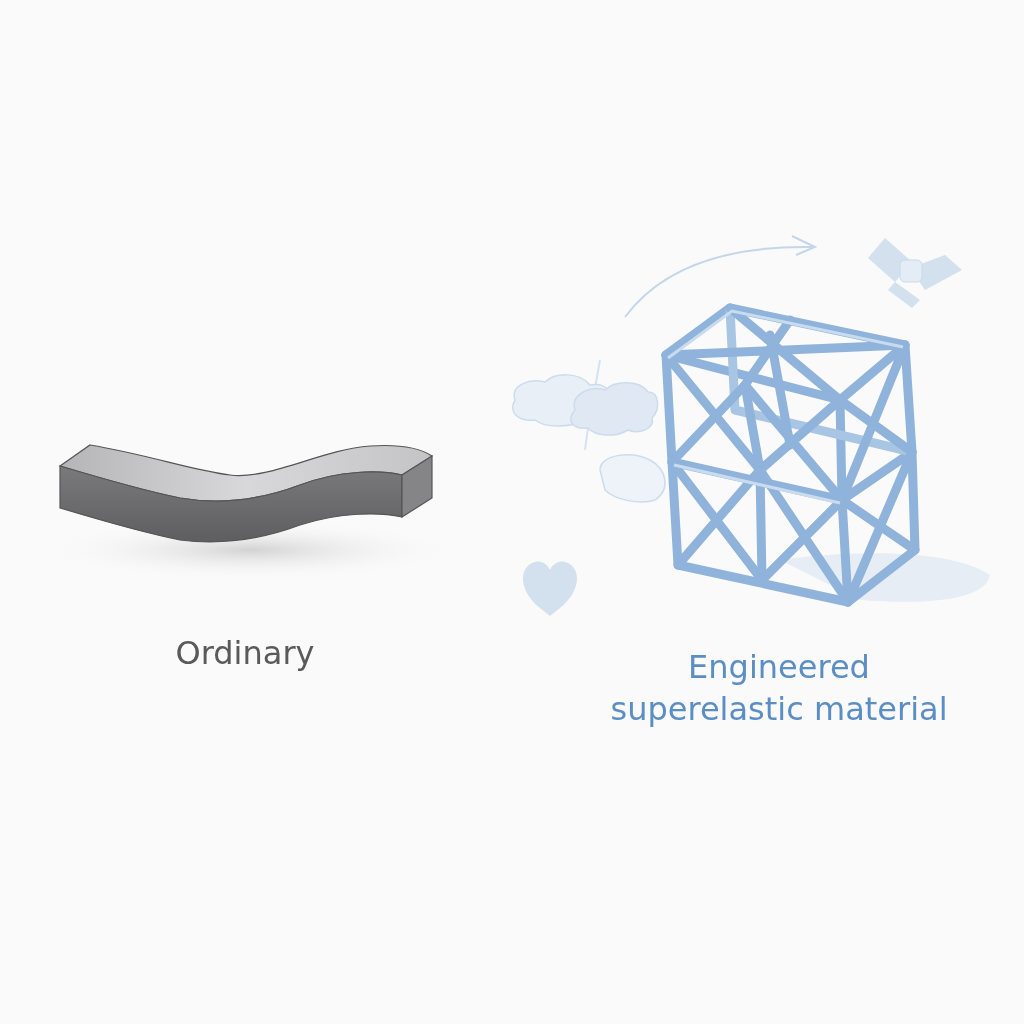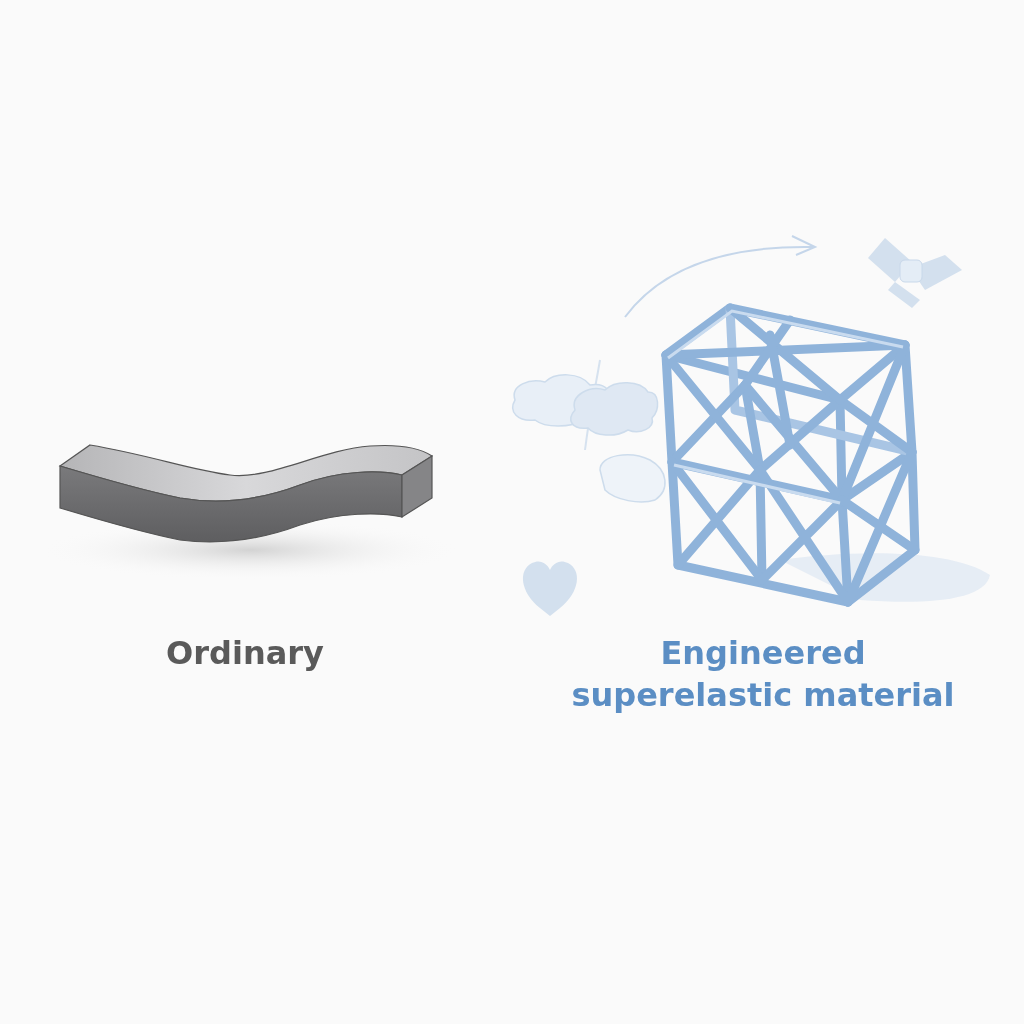--- a/index.html
+++ b/index.html
@@ -10,21 +10,21 @@
   .panel { position:absolute; }
   #left-panel { left:0; top:0; width:500px; height:1024px; }
   #right-panel { left:500px; top:0; width:524px; height:1024px; }
   svg { position:absolute; left:0; top:0; }
   .caption {
     position:absolute; text-align:center; font-size:32px; line-height:42px;
     font-family:"DejaVu Sans", sans-serif; font-weight:400;
   }
   #left-caption { left:80px; width:330px; top:632px; color:#5a5a5a; }
   #right-caption { left:550px; width:430px; top:632px; color:#5b8ec4; }
-  .caption span { display:block;font-weight:bold; }
+  .caption span { display:block; }
 </style>
 </head>
 <body>
 
 <div class="panel" id="left-panel">
   <svg width="500" height="1024" viewBox="0 0 500 1024">
     <defs>
       <linearGradient id="topg" x1="0" y1="0" x2="1" y2="0">
         <stop offset="0" stop-color="#b5b5b7"></stop>
         <stop offset="0.5" stop-color="#d8d8da"></stop>
@@ -96,17 +96,17 @@
       <path d="M760 470 L762 580"></path>
       <path d="M678 565 L760 470 M672 462 L762 580"></path>
       <path d="M762 580 L842 500 M760 470 L848 602"></path>
       <path d="M842 500 L915 550 M912 452 L848 602"></path>
     </g>
     <g fill="none" stroke="#c9dbef" stroke-width="3">
       <path d="M668 358 L732 311 L903 347"></path>
       <path d="M674 465 L840 503"></path>
     </g>
   </svg>
-  <div class="caption" id="right-caption" style="left:48px;">
+  <div class="caption" id="right-caption" style="left:64px;margin-top:14px;">
     <span>Engineered</span>
     <span>superelastic material</span>
   </div>
 </div>
 
 </body></html>

